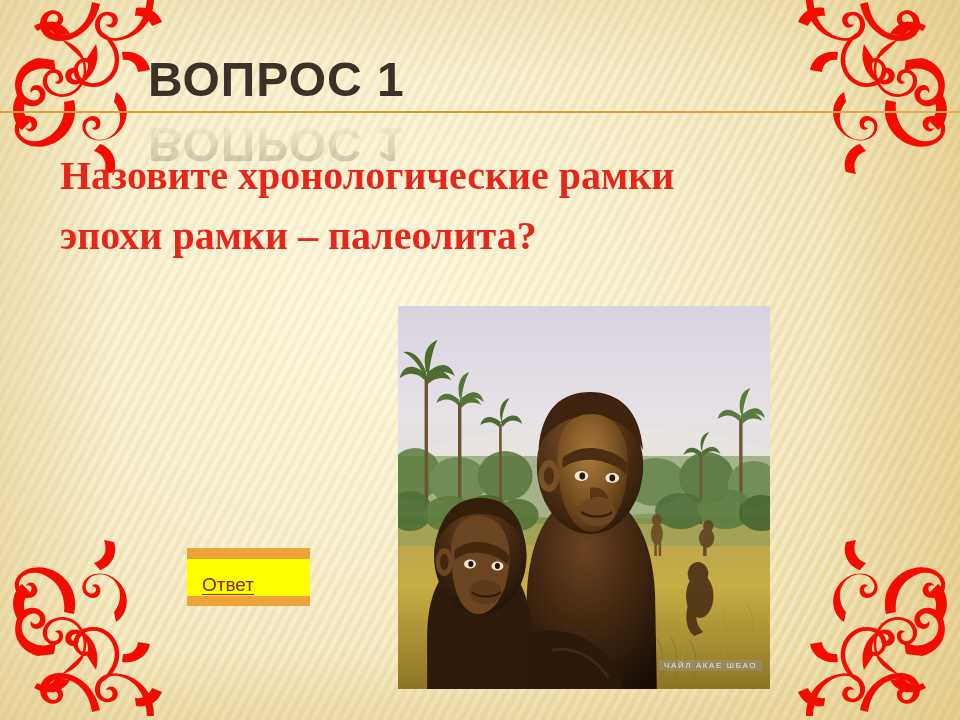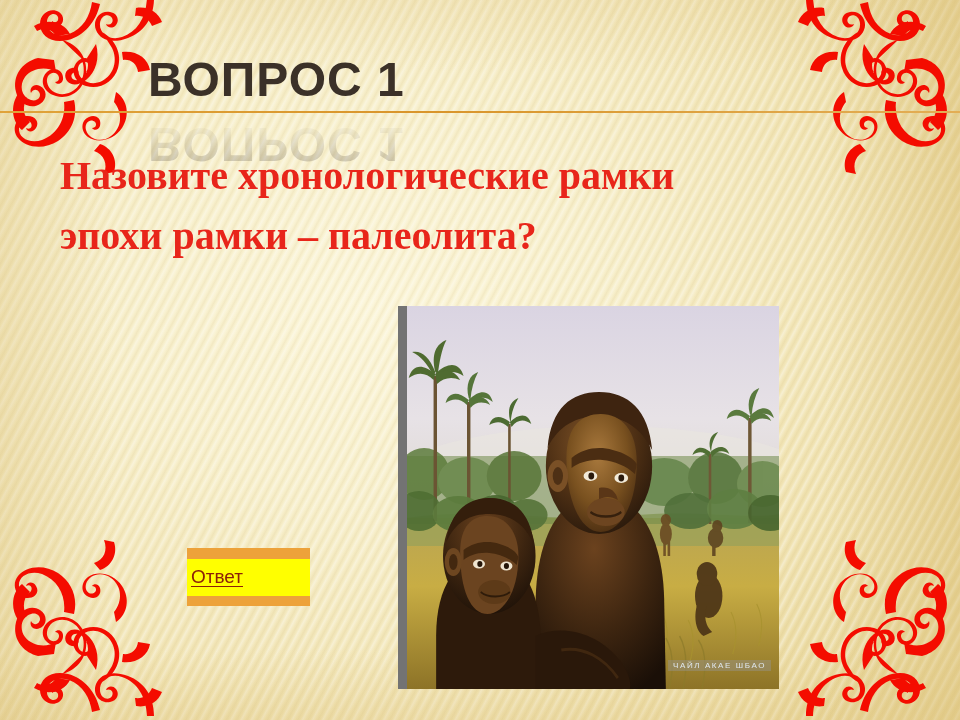--- a/index.html
+++ b/index.html
@@ -123,22 +123,21 @@
   .question .line { display: block; }
 
   
   .picture-frame {
     position: absolute;
     left: 398px;
     top: 306px;
     width: 372px;
     height: 383px;
     overflow: hidden;
-    background: #737373;
-    padding-left: 9px;
+    background: #15803d;
   }
   .picture-frame svg { display: block; width: 100%; height: 100%; }
   .pic-watermark {
     position: absolute;
     right: 8px;
     bottom: 18px;
     padding: 1px 5px;
     font-family: "Liberation Sans", sans-serif;
     font-size: 8px;
     letter-spacing: 1.6px;
@@ -158,22 +157,22 @@
     background: #eda23a;
     display: flex;
     align-items: center;
     cursor: pointer;
   }
   .answer-inner {
     width: 100%;
     height: 37px;
     background: #ffff00;
     display: flex;
-    align-items: center;
-    padding-left: 4px;
+    align-items: flex-end;
+    padding-left: 15px;
     box-sizing: border-box;
   }
   .answer-label {
     font-family: "Liberation Sans", sans-serif;
     font-size: 19px;
     color: #8c2008;
     text-decoration: underline;
     text-underline-offset: 3px;
   }
 </style>

